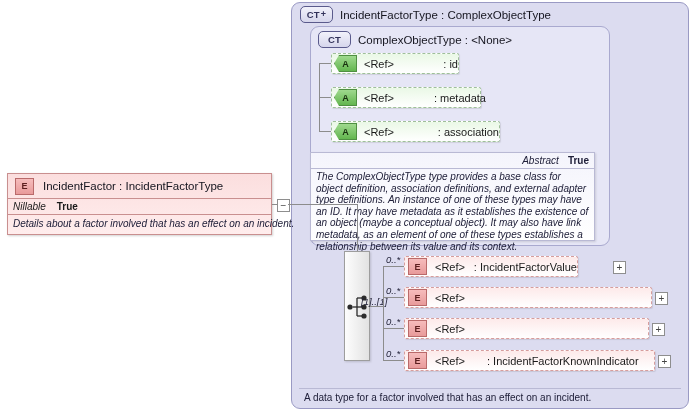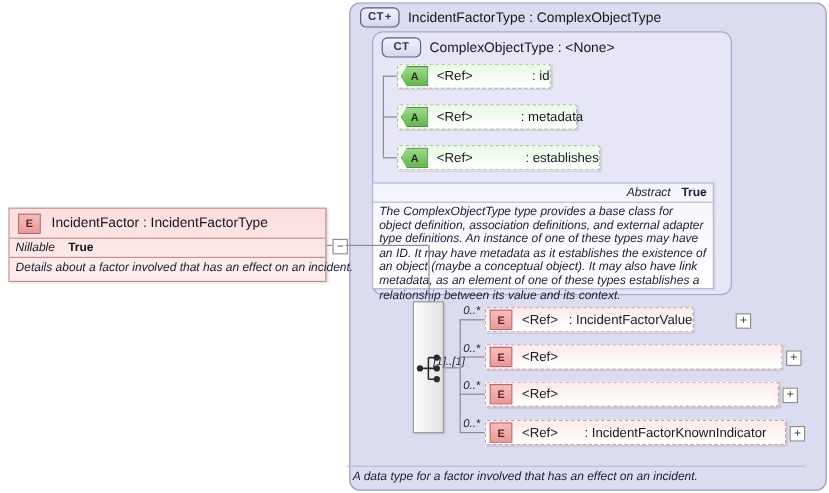--- a/index.html
+++ b/index.html
@@ -150,23 +150,23 @@
     box-shadow:1px 1px 2px rgba(0,0,0,.15);
   }
 
   
   .ln{position:absolute;background:#8c8c8c;}
   .lnh{height:1px;}
   .lnv{width:1px;}
 
   
   .caption{
-    left:289px;top:388px;width:382px;height:17px;
+    left:299px;top:388px;width:382px;height:17px;
     border-top:1px solid #b9b9d4;
-    font-style:italic;font-size:10px;color:#20203a;
+    font-size:10px;color:#20203a;
     padding:3px 0 0 5px;
   }
 </style>
 </head>
 <body>
 
 <div class="canvas">
 
   <div class="abs ct-outer"></div>
 
@@ -200,21 +200,21 @@
 
   <div class="abs attr-row" style="left:331px;top:87px;width:150px;">
     <span class="hex">A</span>
     <span class="attr-ref">&lt;Ref&gt;</span>
     <span class="attr-name">: metadata</span>
   </div>
 
   <div class="abs attr-row" style="left:331px;top:121px;width:169px;">
     <span class="hex">A</span>
     <span class="attr-ref">&lt;Ref&gt;</span>
-    <span class="attr-name">: establishes</span>
+    <span class="attr-name">: association</span>
   </div>
 
   <div class="abs docbox" style="left:310px;top:152px;width:285px;height:89px;">
     <div class="doc-prop">
       <span class="k">Abstract</span>
       <span class="v">True</span>
     </div>
     <div class="doc-text">The ComplexObjectType type provides a base class for object definition, association definitions, and external adapter type definitions. An instance of one of these types may have an ID. It may have metadata as it establishes the existence of an object (maybe a conceptual object). It may also have link metadata, as an element of one of these types establishes a relationship between its value and its context.</div>
   </div>
 

